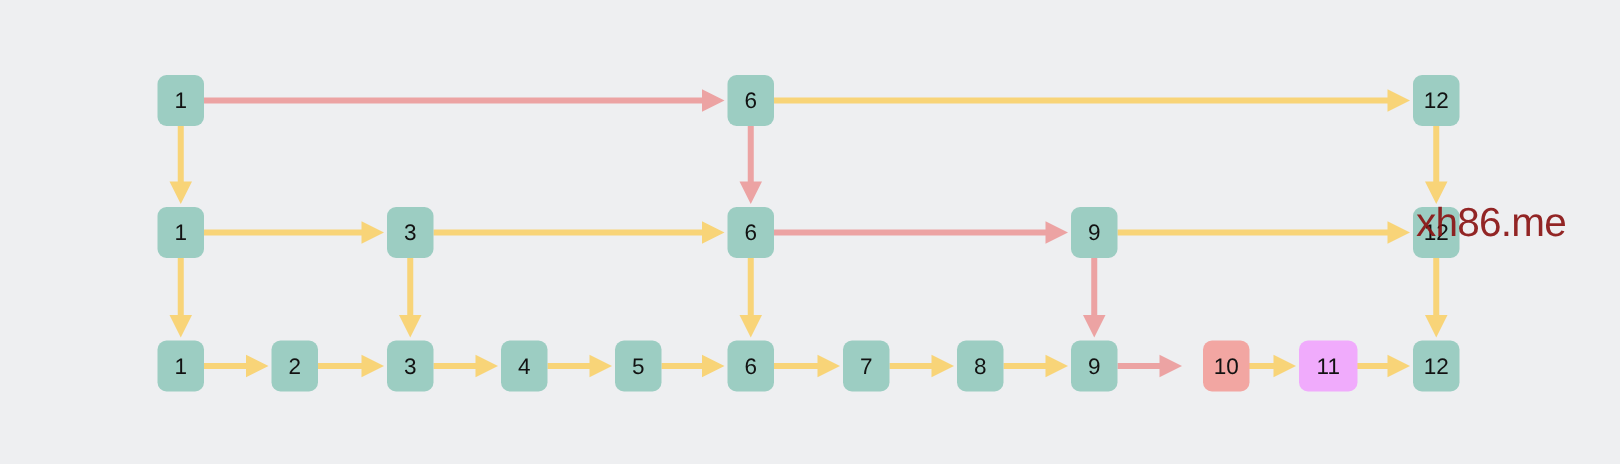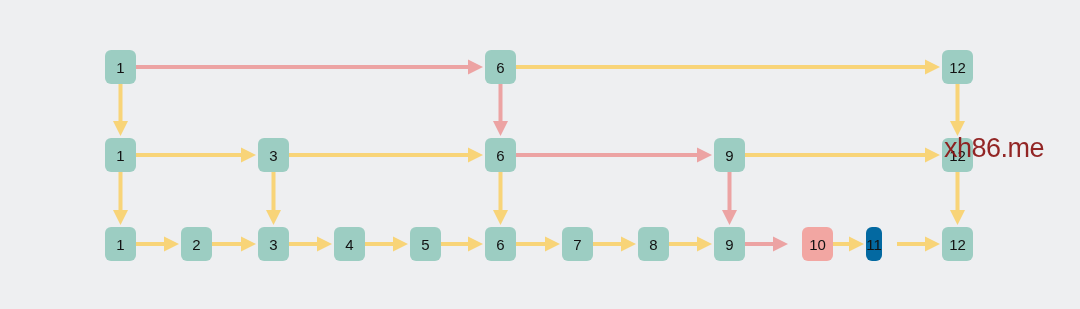--- a/index.html
+++ b/index.html
@@ -215,21 +215,21 @@
       </div>
       <div class="node" style="left: 638px; top: 227px; width: 31px; height: 34px; background: rgb(156, 205, 194); color: rgb(18, 18, 18);">
         <span class="node-label">8</span>
       </div>
       <div class="node" style="left: 714px; top: 227px; width: 31px; height: 34px; background: rgb(156, 205, 194); color: rgb(18, 18, 18);">
         <span class="node-label">9</span>
       </div>
       <div class="node" style="left: 790px; top: 227px; width: 31px; height: 34px; background: rgb(242, 166, 162); color: rgb(18, 18, 18); margin-left: 12px;">
         <span class="node-label">10</span>
       </div>
-      <div class="node" style="left: 866px; top: 227px; width: 16px; height: 34px; background: #0369a1; color: rgb(18, 18, 18);">
+      <div class="node" style="left: 866px; top: 227px; width: 39px; height: 34px; background: #f0abfc; color: rgb(18, 18, 18);">
         <span class="node-label">11</span>
       </div>
       <div class="node" style="left: 942px; top: 227px; width: 31px; height: 34px; background: rgb(156, 205, 194); color: rgb(18, 18, 18);">
         <span class="node-label">12</span>
       </div>
     </div>
   <div id="watermark" style="color: rgb(139, 20, 20);">xh86.me</div>
 </div>
 
 </body></html>

